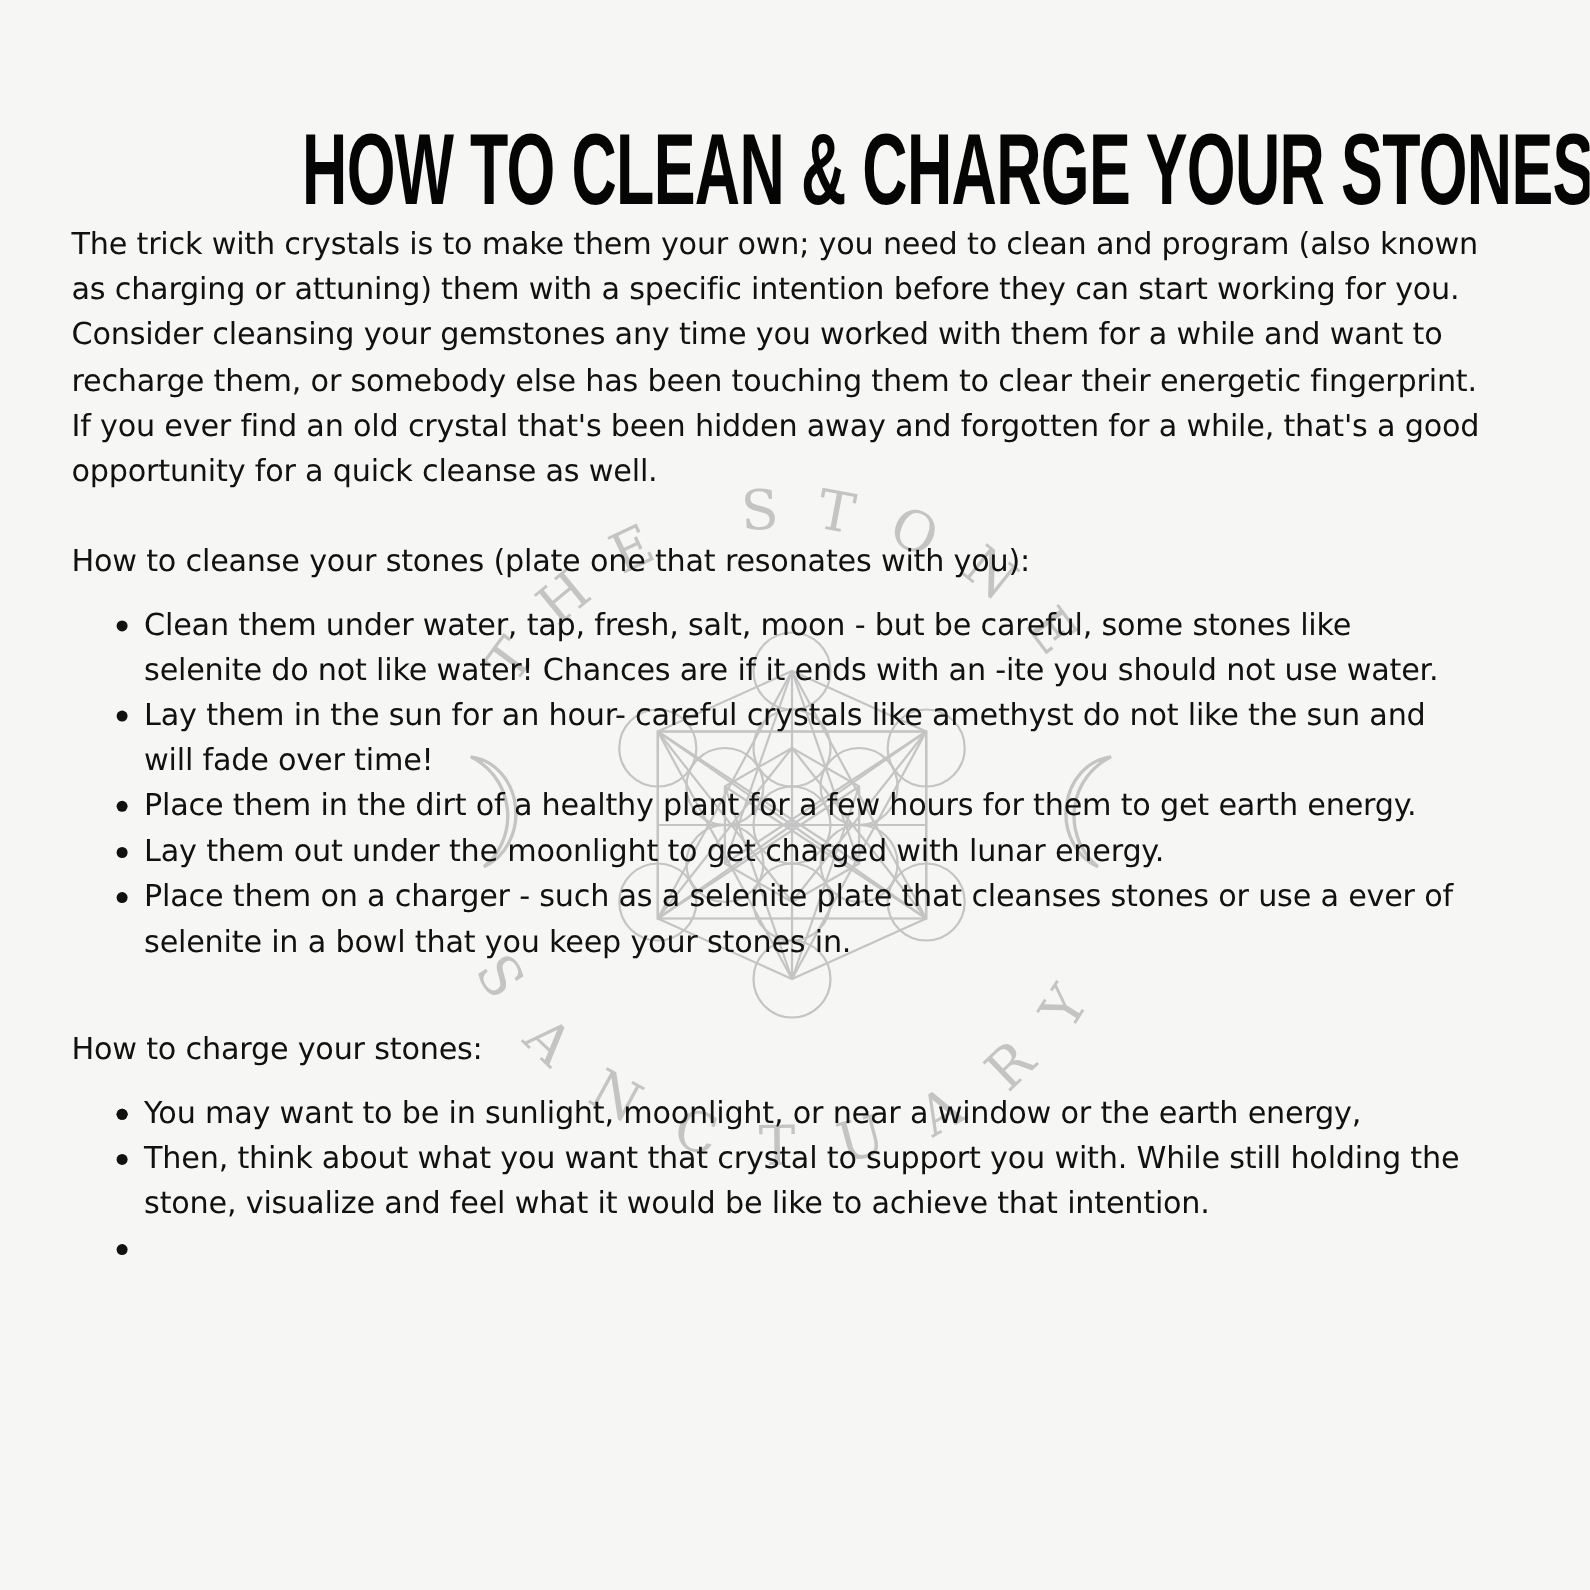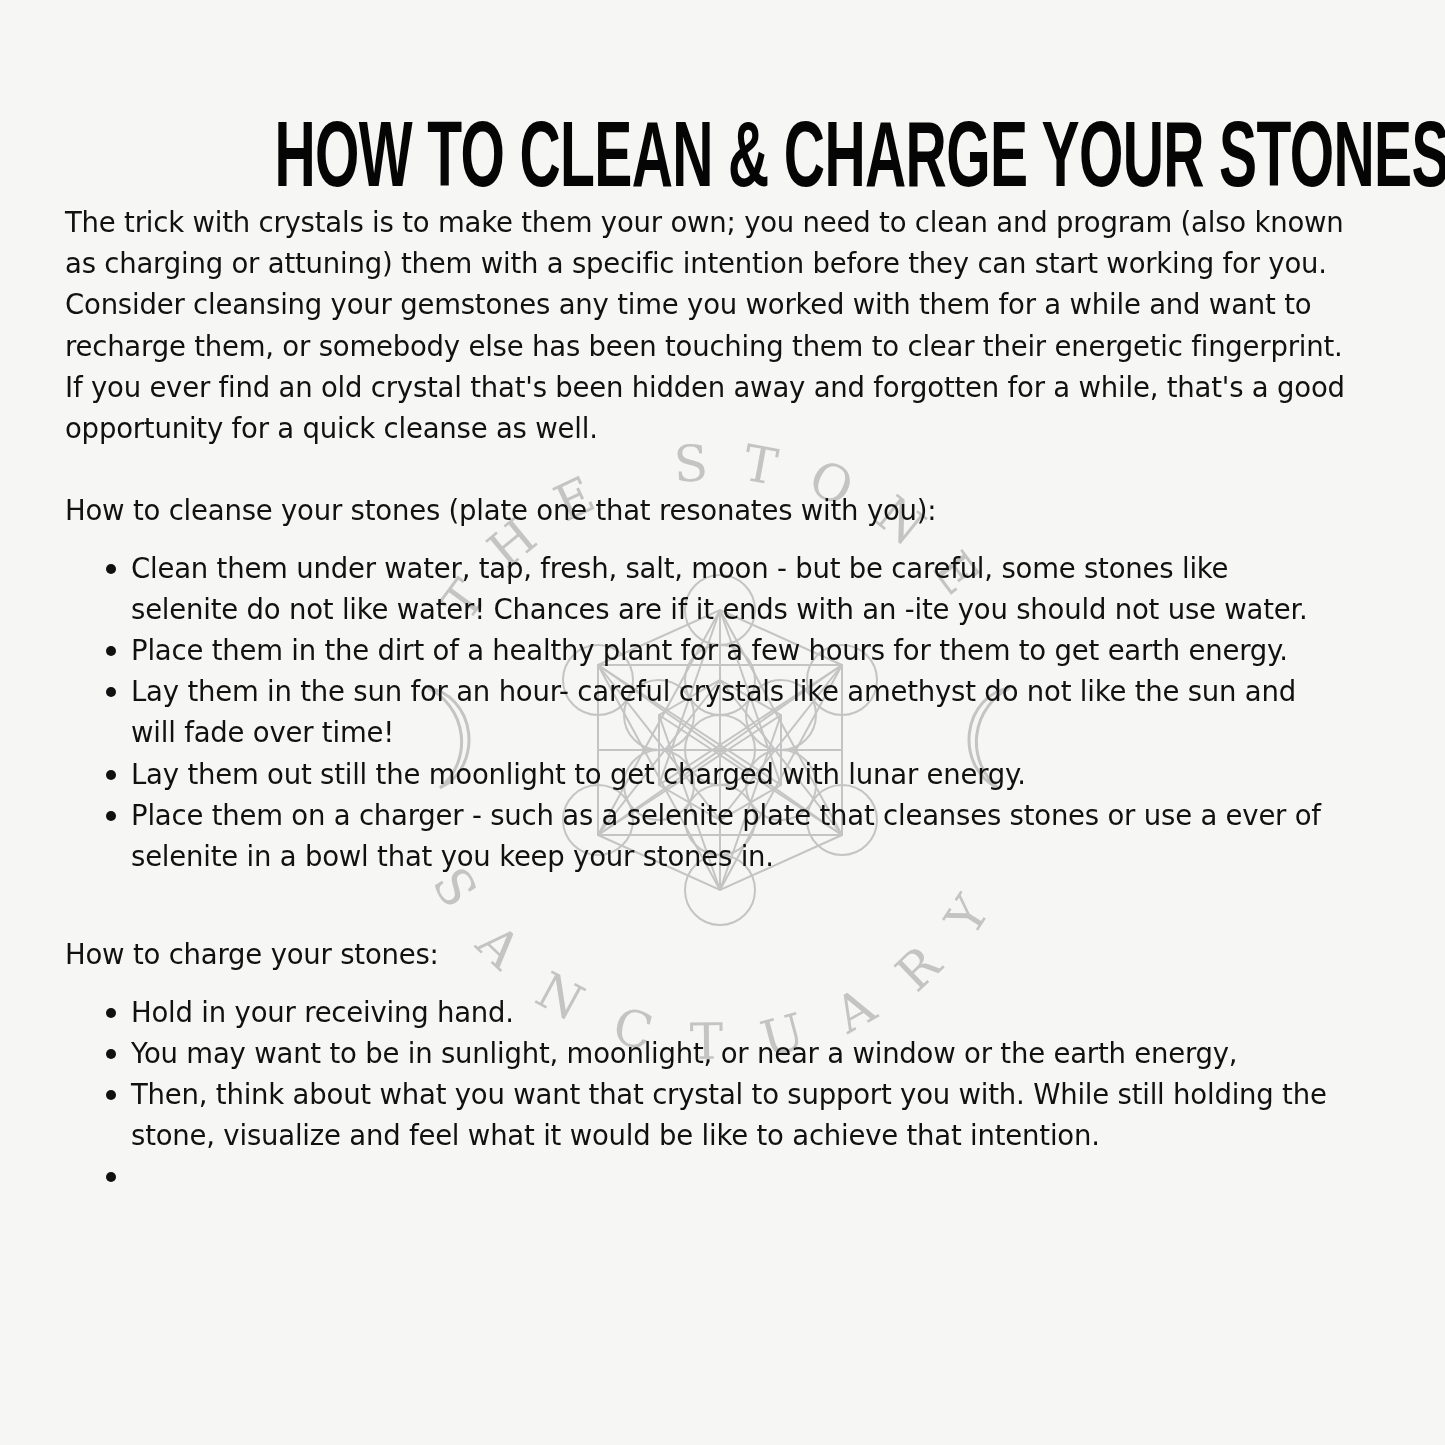--- a/index.html
+++ b/index.html
@@ -93,27 +93,27 @@
 
 <h1 class="title">HOW TO CLEAN &amp; CHARGE YOUR STONES</h1>
 
 <div class="content">
   <p>The trick with crystals is to make them your own; you need to clean and program (also known as charging or attuning) them with a specific intention before they can start working for you. Consider cleansing your gemstones any time you worked with them for a while and want to recharge them, or somebody else has been touching them to clear their energetic fingerprint. If you ever find an old crystal that's been hidden away and forgotten for a while, that's a good opportunity for a quick cleanse as well.</p>
   <div class="gap"></div>
 
   <p>How to cleanse your stones (plate one that resonates with you):</p>
   <ul>
     <li><span class="bullet"></span><span>Clean them under water, tap, fresh, salt, moon - but be careful, some stones like selenite do not like water! Chances are if it ends with an -ite you should not use water.</span></li>
+    <li><span class="bullet"></span><span>Lay them in the sun for an hour- careful crystals like amethyst do not like the sun and will fade over time!</span></li>
     <li><span class="bullet"></span><span>Place them in the dirt of a healthy plant for a few hours for them to get earth energy.</span></li>
-    <li><span class="bullet"></span><span>Lay them in the sun for an hour- careful crystals like amethyst do not like the sun and will fade over time!</span></li>
-    <li><span class="bullet"></span><span>Lay them out still the moonlight to get charged with lunar energy.</span></li>
+    <li><span class="bullet"></span><span>Lay them out under the moonlight to get charged with lunar energy.</span></li>
     <li><span class="bullet"></span><span>Place them on a charger - such as a selenite plate that cleanses stones or use a ever of selenite in a bowl that you keep your stones in.</span></li>
   </ul>
   <div class="gap"></div>
 
   <p>How to charge your stones:</p>
   <ul>
-    <li><span class="bullet"></span><span>Hold in your receiving hand.</span></li>
+    <li><span class="bullet"></span></li>
     <li><span class="bullet"></span><span>You may want to be in sunlight, moonlight, or near a window or the earth energy,</span></li>
     <li><span class="bullet"></span><span>Then, think about what you want that crystal to support you with. While still holding the stone, visualize and feel what it would be like to achieve that intention.</span></li>
     <li><span class="bullet"></span></li>
   </ul>
 </div>
 
 </body></html>

